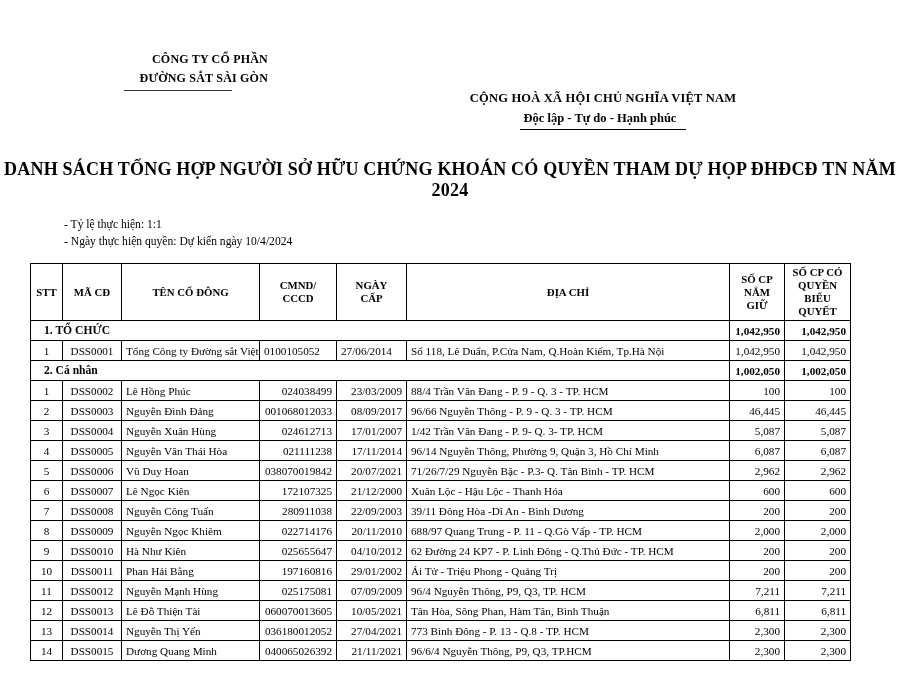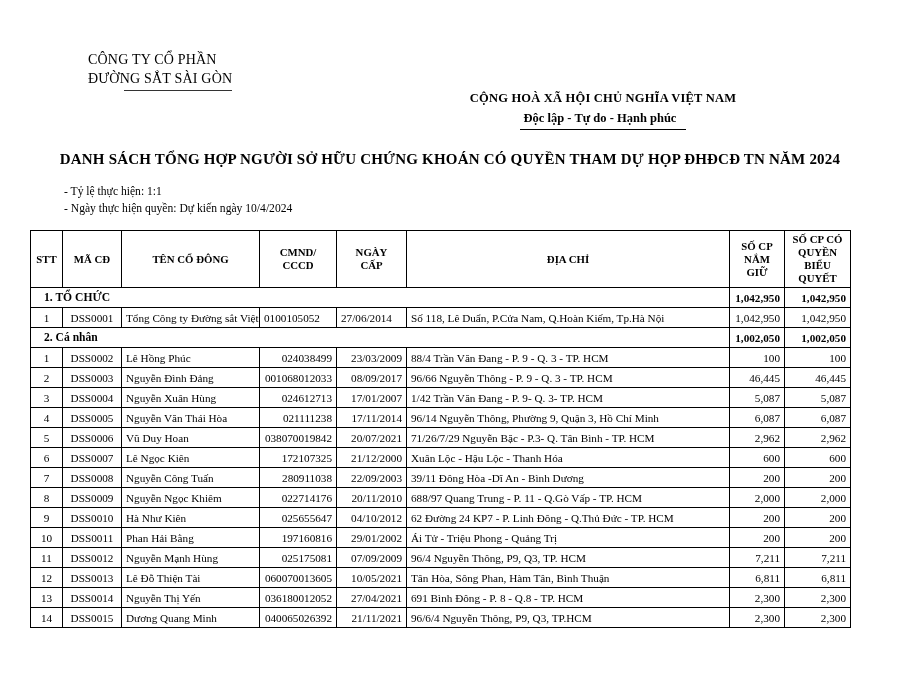--- a/index.html
+++ b/index.html
@@ -9,23 +9,23 @@
     background:#ffffff;
     color:#000;
     font-family:"Liberation Serif","DejaVu Serif",serif;
     overflow:hidden;
   }
   
   .hdr { display:flex; padding-top:50px; }
   .company-block {
     margin-left:88px;
     width:180px;
-    text-align:left;
-    font-weight:normal;
-    font-size:14px;
+    text-align:right;
+    font-weight:bold;
+    font-size:12px;
     line-height:19px;
     letter-spacing:.2px;
   }
   .company-underline {
     width:108px; height:0;
     border-bottom:1.5px solid #333;
     margin:2px auto 0 auto;
   }
   .national-block {
     margin-left:155px;
@@ -37,24 +37,24 @@
   .national-title { font-size:12.5px; line-height:20px; letter-spacing:.2px; }
   .national-motto {
     display:inline-block;
     font-size:12.5px;
     line-height:19px;
     border-bottom:1.5px solid #000;
     padding:0 10px 1px 4px;
   }
   
   .doc-title {
-    margin-top:21px;
+    margin-top:29px;
     text-align:center;
     font-weight:bold;
-    font-size:15px;
+    font-size:18px;
     letter-spacing:.2px;
   }
   
   .intro {
     margin:15px 40px 0 64px;
     font-size:11.6px;
     line-height:17px;
   }
   
   table.sh {
@@ -284,21 +284,21 @@
           <td class="l">Tân Hòa, Sông Phan, Hàm Tân, Bình Thuận</td>
           <td class="r">6,811</td>
           <td class="r">6,811</td>
         </tr>
         <tr>
           <td class="c">13</td>
           <td class="c">DSS0014</td>
           <td class="l">Nguyễn Thị Yến</td>
           <td class="r">036180012052</td>
           <td class="r">27/04/2021</td>
-          <td class="l">691 Bình Đông - P. 8 - Q.8 - TP. HCM</td>
+          <td class="l">773 Bình Đông - P. 13 - Q.8 - TP. HCM</td>
           <td class="r">2,300</td>
           <td class="r">2,300</td>
         </tr>
         <tr>
           <td class="c">14</td>
           <td class="c">DSS0015</td>
           <td class="l">Dương Quang Minh</td>
           <td class="r">040065026392</td>
           <td class="r">21/11/2021</td>
           <td class="l">96/6/4 Nguyễn Thông, P9, Q3, TP.HCM</td>

